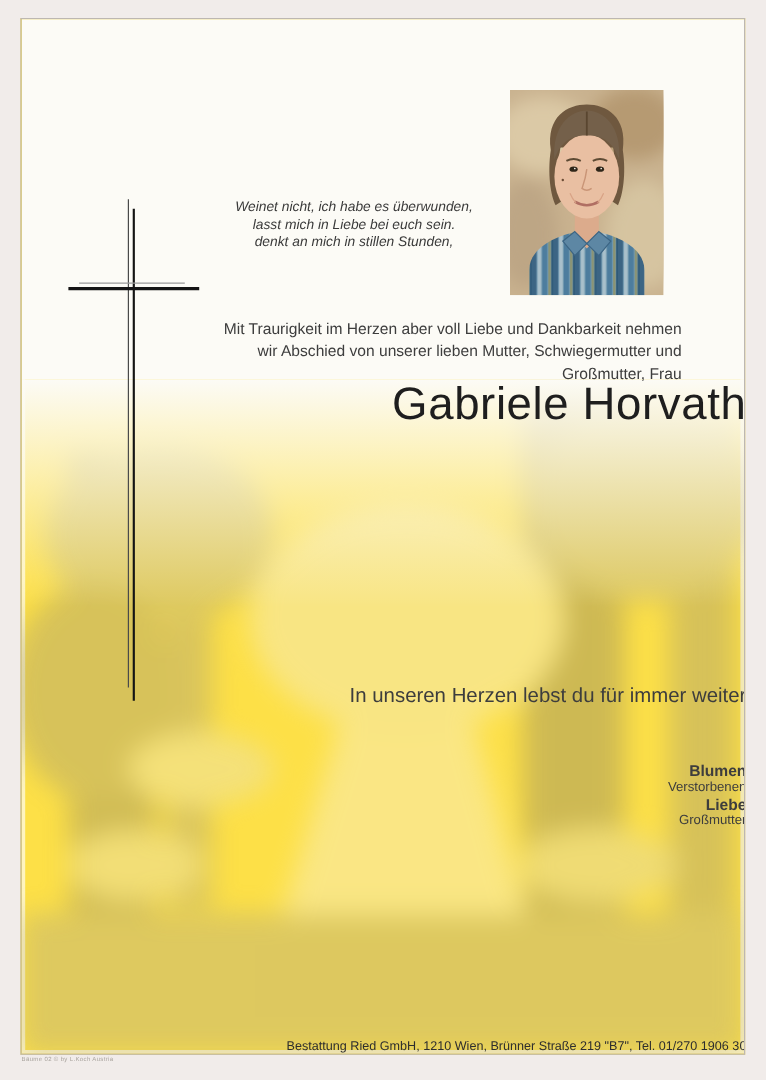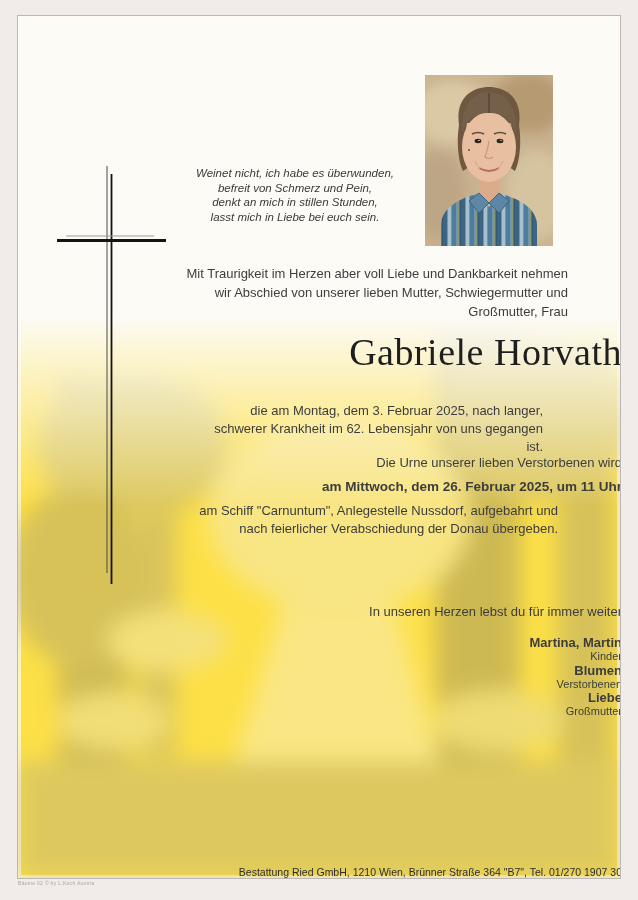--- a/index.html
+++ b/index.html
@@ -25,29 +25,29 @@
     position:absolute;left:97px;top:150px;width:360px;
     text-align:center;font-style:italic;font-size:11.5px;line-height:14.5px;
     color:#3a3a3a;
   }
   .verse span{display:block;}
   .photo{position:absolute;left:407px;top:59px;width:128px;height:171px;}
   .col{position:absolute;left:106px;width:498px;text-align:right;}
   .announce{top:248px;font-size:13px;line-height:19px;}
   .announce div{max-width:390px;margin:0 auto;}
   .name{
-    top:314px;font-family:Liberation Serif, serif;
+    top:300px;font-family:Liberation Sans, sans-serif;
     font-size:38px;font-weight:400;color:#1e1e1e;letter-spacing:0.5px;
   }
   .death{top:386px;font-size:13px;line-height:18px;}
   .death div{max-width:340px;margin:0 auto;}
   .urn{top:438px;font-size:13px;line-height:18px;}
   .urn .dateline{font-weight:bold;font-size:13.5px;margin:6px auto;}
   .urn .place{max-width:370px;margin:0 auto;}
-  .remember{top:588px;font-size:13px;}
+  .remember{top:554px;font-size:17px;}
   .mourners{top:620px;}
   .mourner .m-names{font-weight:bold;font-size:13px;line-height:14px;}
   .mourner .m-rel{font-size:11px;line-height:13px;margin-bottom:0.5px;}
   .footer-cond{top:829px;font-size:10.5px;color:#2e2e2e;}
   .footer-home{top:850px;font-size:10.5px;color:#2e2e2e;}
   .credit{
     position:absolute;left:18px;top:880px;
     font-size:5px;color:#a9a49e;letter-spacing:0.3px;
   }
 </style>
@@ -87,23 +87,22 @@
 
   <svg class="cross" viewBox="0 0 120 430" aria-hidden="true">
     <line x1="54" y1="5" x2="54" y2="412" stroke="#4a4a4a" stroke-width="1"></line>
     <line x1="58.5" y1="13" x2="58.5" y2="423" stroke="#141414" stroke-width="1.8"></line>
     <line x1="13" y1="75" x2="101" y2="75" stroke="#9a9a9a" stroke-width="1"></line>
     <line x1="4" y1="79.5" x2="113" y2="79.5" stroke="#141414" stroke-width="2.8"></line>
   </svg>
 
   <div class="verse">
     <span>Weinet nicht, ich habe es überwunden,</span>
-    <span>befreit von Schmerz und Pein,</span>
+    <span>lasst mich in Liebe bei euch sein.</span>
     <span>denkt an mich in stillen Stunden,</span>
-    <span>lasst mich in Liebe bei euch sein.</span>
   </div>
 
   <svg class="photo" viewBox="0 0 128 171" aria-hidden="true">
     <defs>
       <filter id="pblur" x="-30%" y="-30%" width="160%" height="160%">
         <feGaussianBlur stdDeviation="7"></feGaussianBlur>
       </filter>
       <pattern id="stripes" width="18" height="10" patternUnits="userSpaceOnUse">
         <rect width="18" height="10" fill="#6f97ae"></rect>
         <rect x="0" width="4" height="10" fill="#3c6584"></rect>
@@ -156,44 +155,32 @@
       <circle cx="44" cy="75" r="1" fill="#6b4c35"></circle>
     </g>
   </svg>
 
   <div class="col announce">
     <div>Mit Traurigkeit im Herzen aber voll Liebe und Dankbarkeit nehmen wir Abschied von unserer lieben Mutter, Schwiegermutter und Großmutter, Frau</div>
   </div>
 
   <div class="col name">Gabriele Horvath</div>
 
-  <div class="col death">
-    <div>die am Montag, dem 3. Februar 2025, nach langer, schwerer Krankheit im 62. Lebensjahr von uns gegangen ist.</div>
-  </div>
 
-  <div class="col urn">
-    <div>Die Urne unserer lieben Verstorbenen wird</div>
-    <div class="dateline">am Mittwoch, dem 26. Februar 2025, um 11 Uhr</div>
-    <div class="place">am Schiff "Carnuntum", Anlegestelle Nussdorf, aufgebahrt und nach feierlicher Verabschiedung der Donau übergeben.</div>
-  </div>
 
   <div class="col remember">In unseren Herzen lebst du für immer weiter</div>
 
   <div class="col mourners">
-    <div class="mourner">
-      <div class="m-names">Martina, Martin</div>
-      <div class="m-rel">Kinder</div>
-    </div>
     <div class="mourner">
       <div class="m-names">Blumen</div>
       <div class="m-rel">Verstorbenen</div>
     </div>
     <div class="mourner">
       <div class="m-names">Liebe</div>
       <div class="m-rel">Großmutter</div>
     </div>
   </div>
 
-  <div class="col footer-home">Bestattung Ried GmbH, 1210 Wien, Brünner Straße 364 "B7", Tel. 01/270 1907 30</div>
+  <div class="col footer-home">Bestattung Ried GmbH, 1210 Wien, Brünner Straße 219 "B7", Tel. 01/270 1906 30</div>
 
 </div>
 
 <div class="credit">Bäume 02 © by L.Koch Austria</div>
 
 </body></html>

